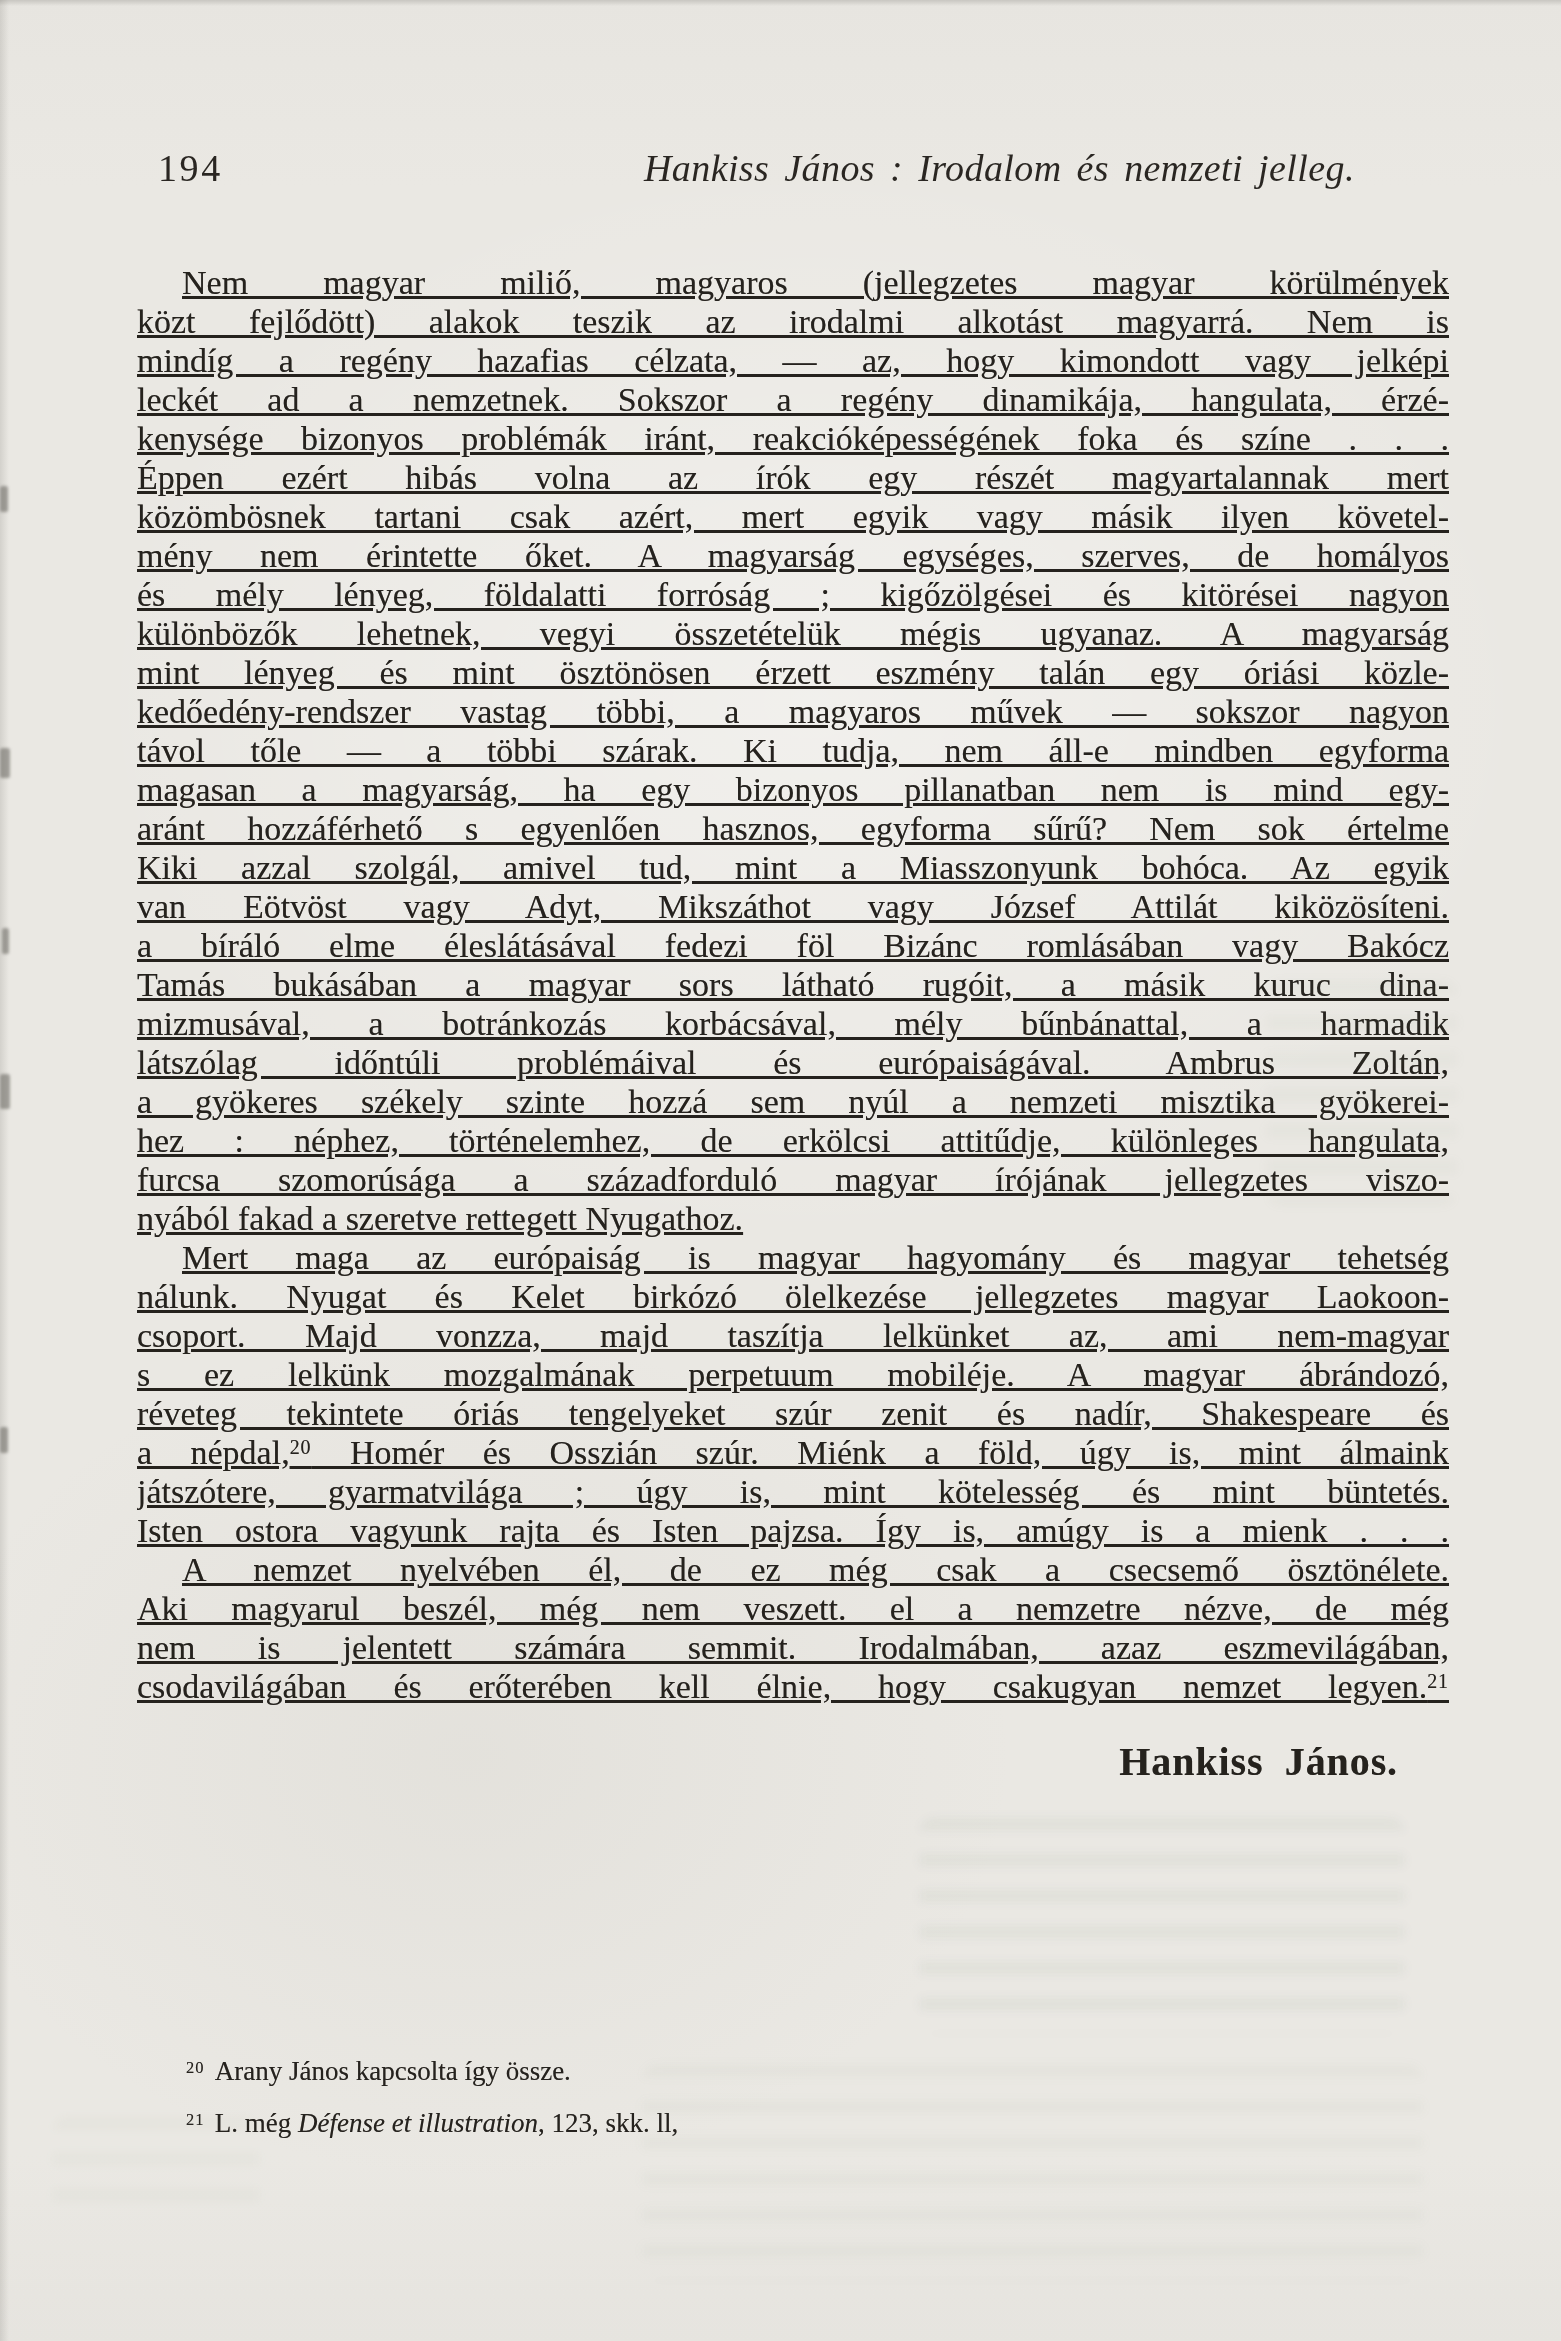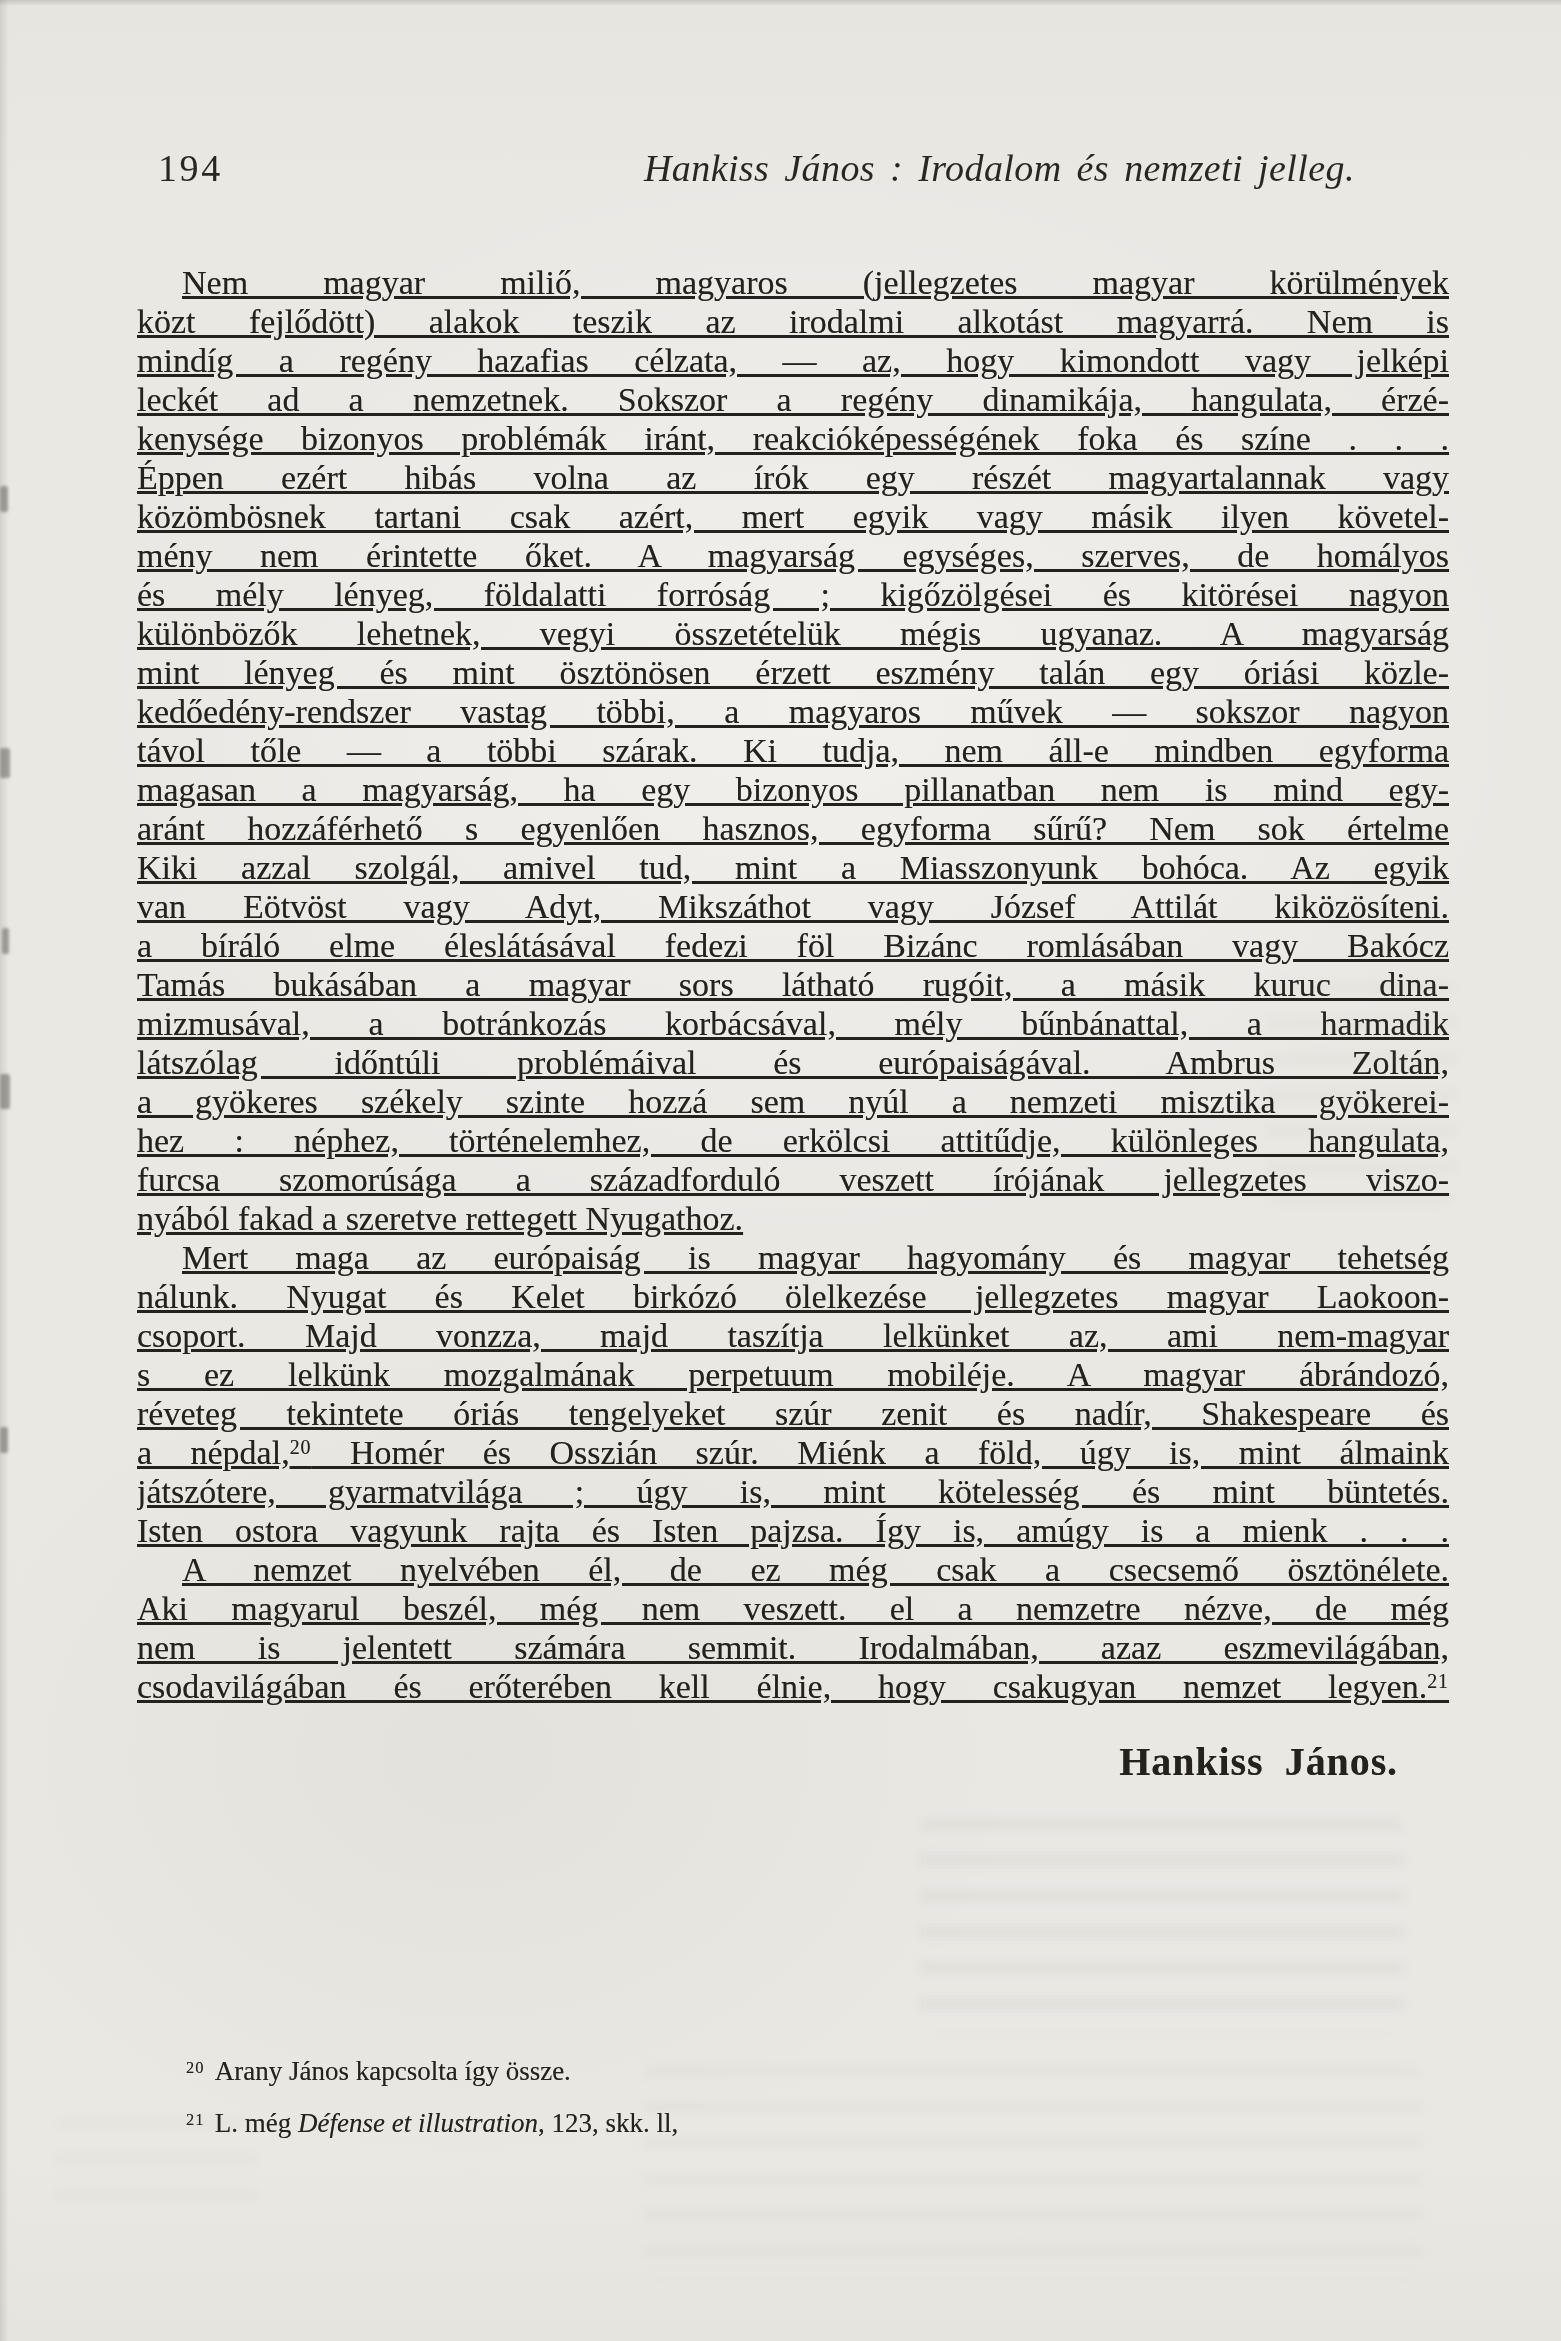--- a/index.html
+++ b/index.html
@@ -80,39 +80,39 @@
     <span class="pagenum">194</span>
     <span class="running-title">Hankiss János : Irodalom és nemzeti jelleg.</span>
   </div>
 
   <div class="body-text" id="body-text">
       <div class="line indent"><span>Nem magyar miliő, magyaros (jellegzetes magyar körülmények</span></div>
       <div class="line"><span>közt fejlődött) alakok teszik az irodalmi alkotást magyarrá. Nem is</span></div>
       <div class="line"><span>mindíg a regény hazafias célzata, — az, hogy kimondott vagy jelképi</span></div>
       <div class="line"><span>leckét ad a nemzetnek. Sokszor a regény dinamikája, hangulata, érzé-</span></div>
       <div class="line"><span>kenysége bizonyos problémák iránt, reakcióképességének foka és színe&nbsp;.&nbsp;.&nbsp;.</span></div>
-      <div class="line"><span>Éppen ezért hibás volna az írók egy részét magyartalannak vagy</span></div>
+      <div class="line"><span>Éppen ezért hibás volna az írók egy részét magyartalannak mert</span></div>
       <div class="line"><span>közömbösnek tartani csak azért, mert egyik vagy másik ilyen követel-</span></div>
       <div class="line"><span>mény nem érintette őket. A magyarság egységes, szerves, de homályos</span></div>
       <div class="line"><span>és mély lényeg, földalatti forróság ; kigőzölgései és kitörései nagyon</span></div>
       <div class="line"><span>különbözők lehetnek, vegyi összetételük mégis ugyanaz. A magyarság</span></div>
       <div class="line"><span>mint lényeg és mint ösztönösen érzett eszmény talán egy óriási közle-</span></div>
       <div class="line"><span>kedőedény-rendszer vastag többi, a magyaros művek — sokszor nagyon</span></div>
       <div class="line"><span>távol tőle — a többi szárak. Ki tudja, nem áll-e mindben egyforma</span></div>
       <div class="line"><span>magasan a magyarság, ha egy bizonyos pillanatban nem is mind egy-</span></div>
       <div class="line"><span>aránt hozzáférhető s egyenlően hasznos, egyforma sűrű? Nem sok értelme</span></div>
       <div class="line"><span>Kiki azzal szolgál, amivel tud, mint a Miasszonyunk bohóca. Az egyik</span></div>
       <div class="line"><span>van Eötvöst vagy Adyt, Mikszáthot vagy József Attilát kiközösíteni.</span></div>
       <div class="line"><span>a bíráló elme éleslátásával fedezi föl Bizánc romlásában vagy Bakócz</span></div>
       <div class="line"><span>Tamás bukásában a magyar sors látható rugóit, a másik kuruc dina-</span></div>
       <div class="line"><span>mizmusával, a botránkozás korbácsával, mély bűnbánattal, a harmadik</span></div>
       <div class="line"><span>látszólag időntúli problémáival és európaiságával. Ambrus Zoltán,</span></div>
       <div class="line"><span>a gyökeres székely szinte hozzá sem nyúl a nemzeti misztika gyökerei-</span></div>
       <div class="line"><span>hez : néphez, történelemhez, de erkölcsi attitűdje, különleges hangulata,</span></div>
-      <div class="line"><span>furcsa szomorúsága a századforduló veszett írójának jellegzetes viszo-</span></div>
+      <div class="line"><span>furcsa szomorúsága a századforduló magyar írójának jellegzetes viszo-</span></div>
       <div class="line endpara"><span>nyából fakad a szeretve rettegett Nyugathoz.</span></div>
       <div class="line indent"><span>Mert maga az európaiság is magyar hagyomány és magyar tehetség</span></div>
       <div class="line"><span>nálunk. Nyugat és Kelet birkózó ölelkezése jellegzetes magyar Laokoon-</span></div>
       <div class="line"><span>csoport. Majd vonzza, majd taszítja lelkünket az, ami nem-magyar</span></div>
       <div class="line"><span>s ez lelkünk mozgalmának perpetuum mobiléje. A magyar ábrándozó,</span></div>
       <div class="line"><span>réveteg tekintete óriás tengelyeket szúr zenit és nadír, Shakespeare és</span></div>
       <div class="line"><span>a népdal,</span><sup>20</sup><span> Homér és Osszián szúr. Miénk a föld, úgy is, mint álmaink</span></div>
       <div class="line"><span>játszótere, gyarmatvilága ; úgy is, mint kötelesség és mint büntetés.</span></div>
       <div class="line"><span>Isten ostora vagyunk rajta és Isten pajzsa. Így is, amúgy is a mienk&nbsp;.&nbsp;.&nbsp;.</span></div>
       <div class="line indent"><span>A nemzet nyelvében él, de ez még csak a csecsemő ösztönélete.</span></div>

